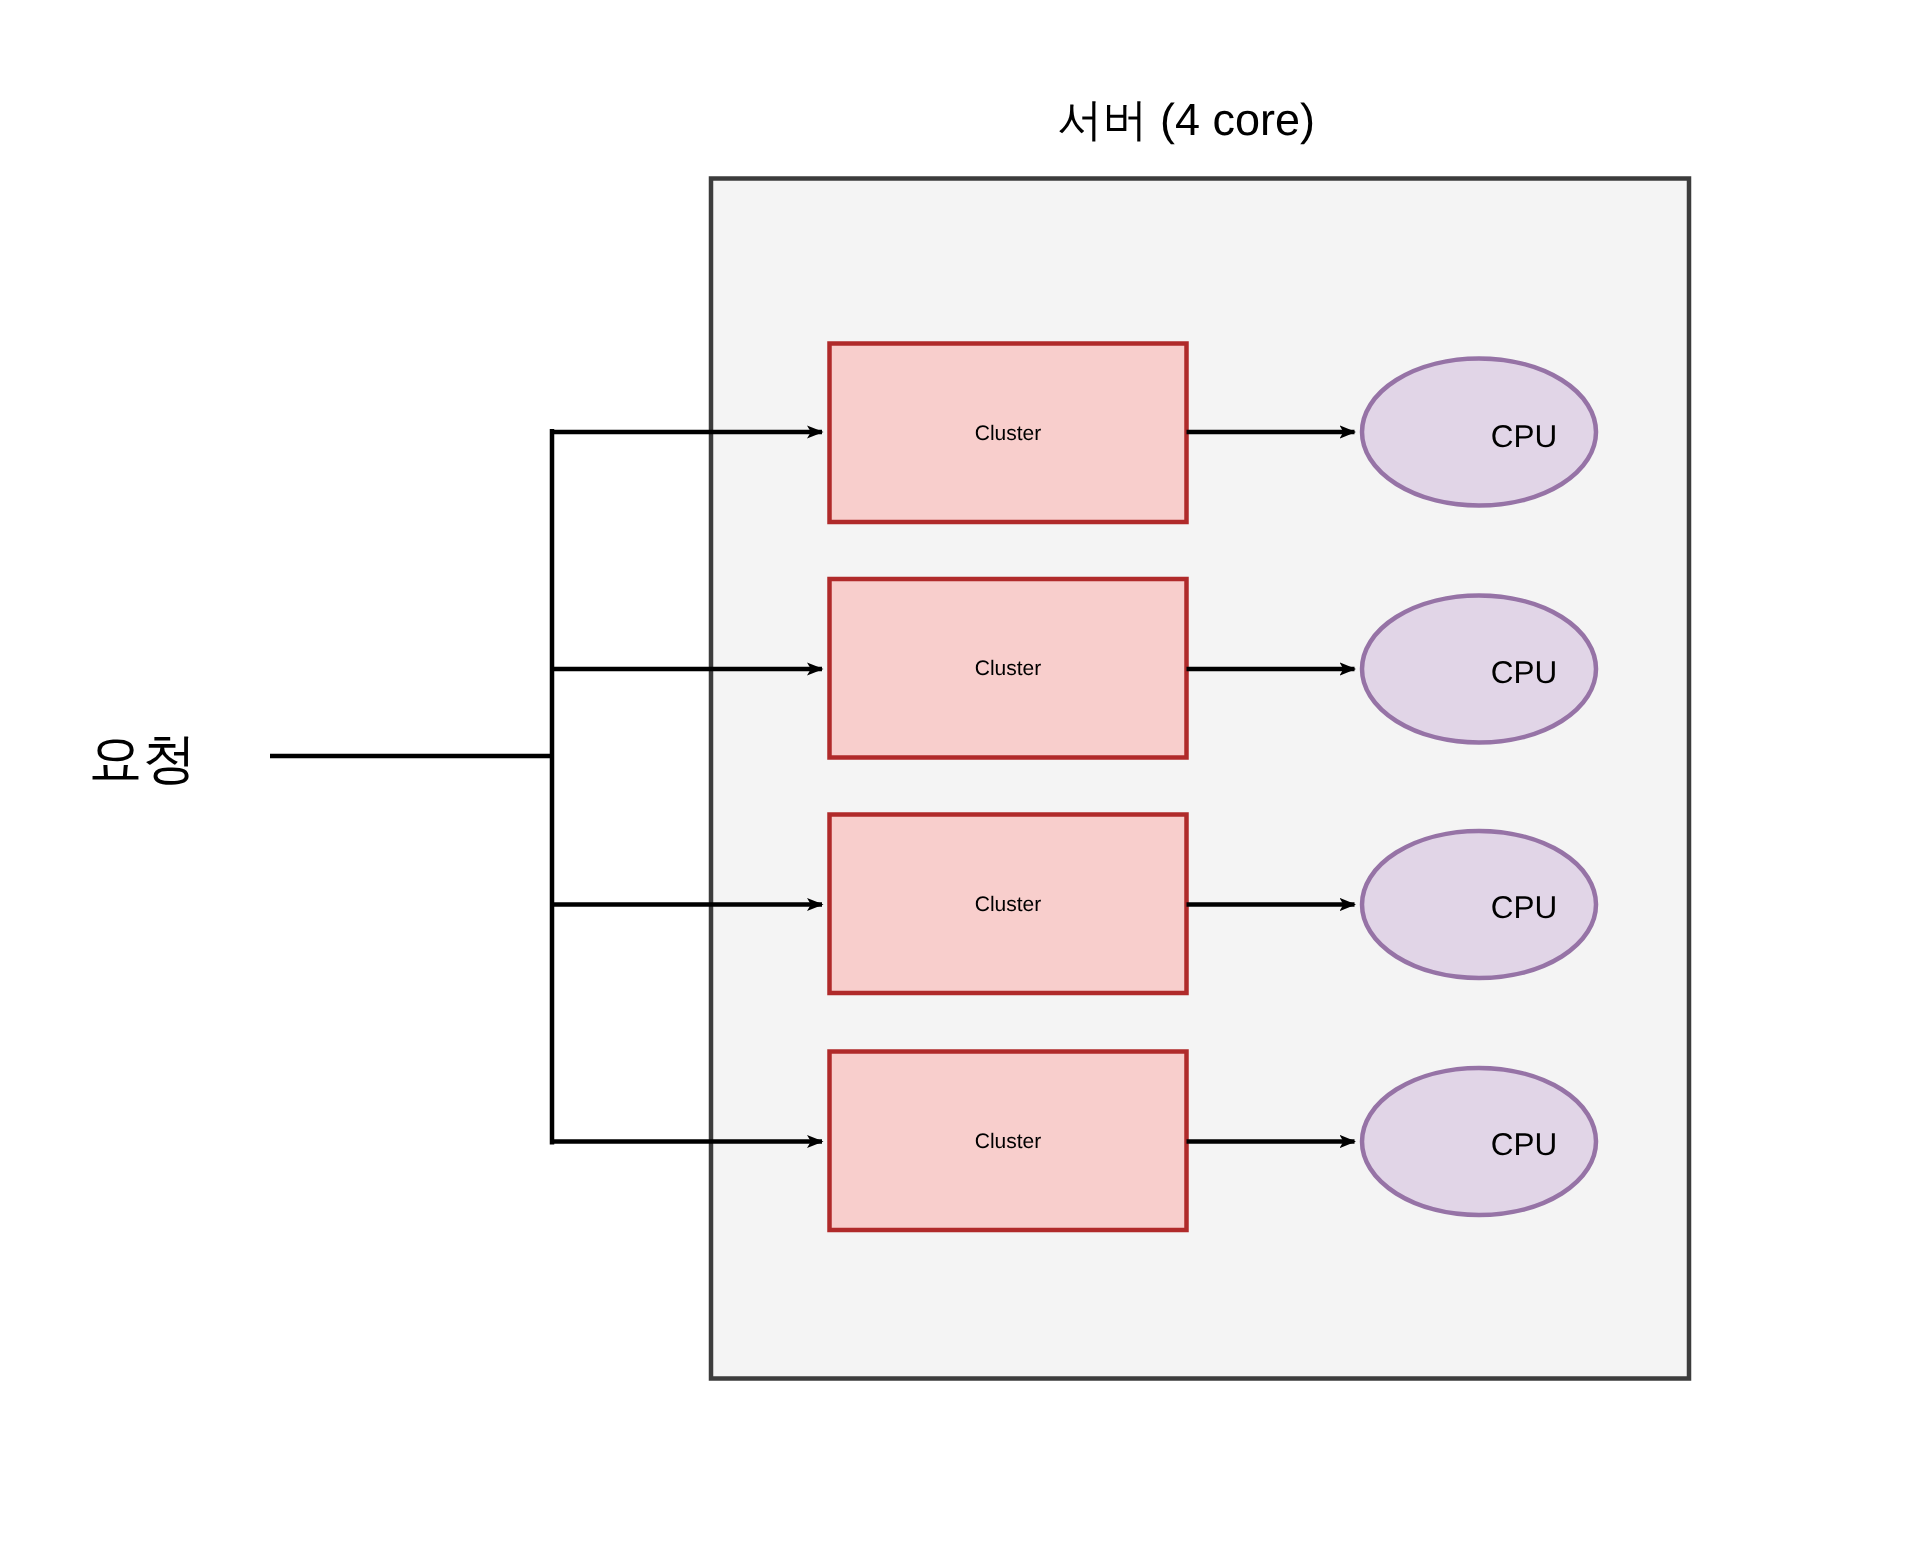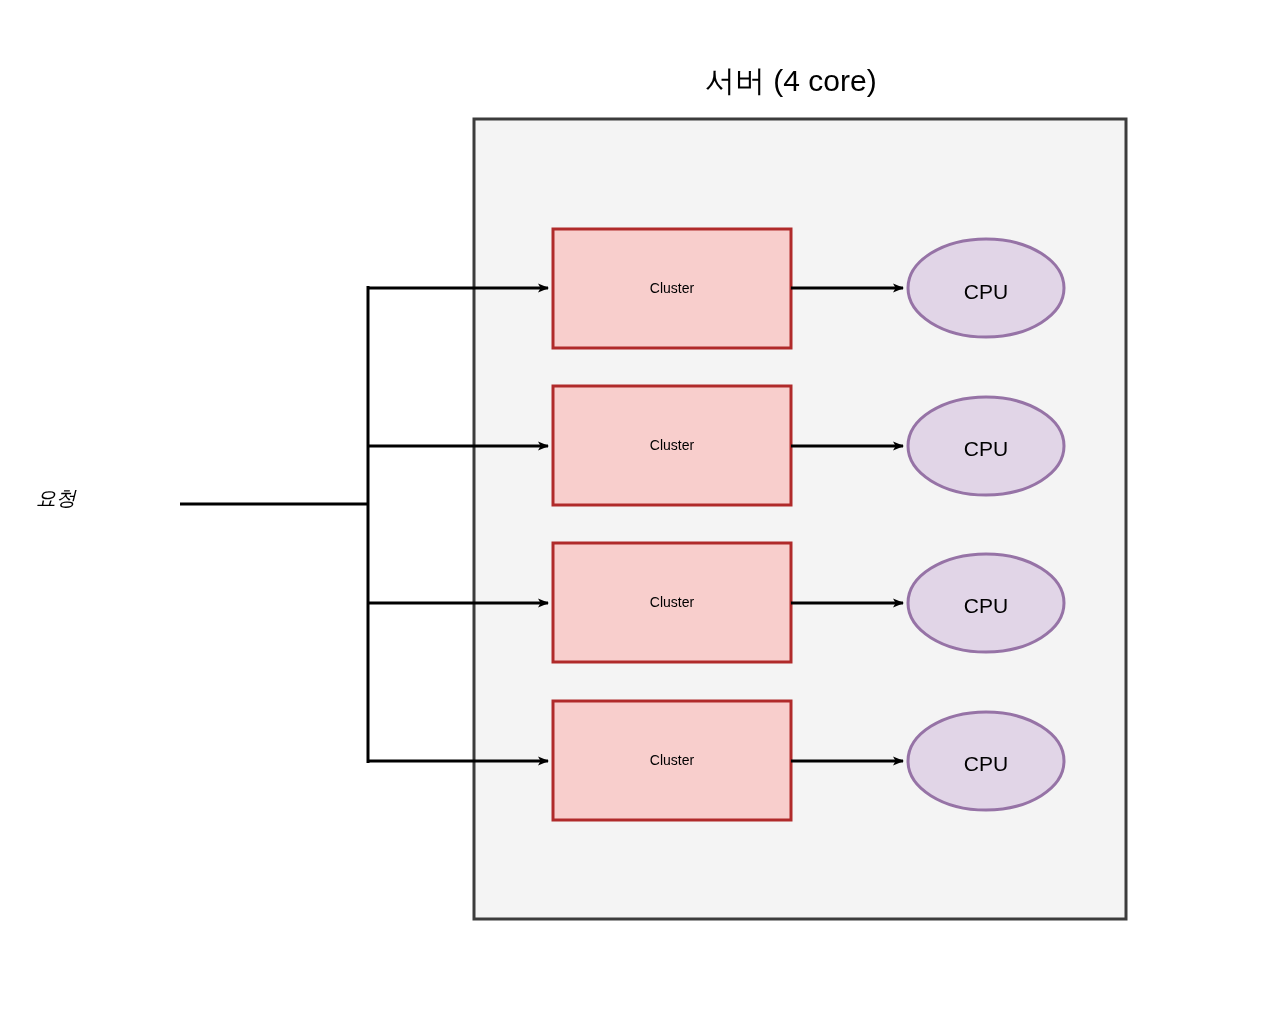--- a/index.html
+++ b/index.html
@@ -46,36 +46,36 @@
     font-size: 30px;
     left: 0;
     top: 66px;
     width: 1600px;
     text-align: left;
     padding-left: 705px;
     box-sizing: border-box;
   }
 
   .lbl-request {
-    font-size: 20px;
-    left: 36px;
+    font-size: 36px;
+    left: 59px;
     top: 488px;
-    font-style: italic;
   }
 
   .lbl-cluster {
     font-size: 14px;
     width: 238px;
     text-align: center;
   }
 
   .lbl-cpu {
     font-size: 21px;
     width: 156px;
     text-align: center;
+    margin-left: 30px;
   }
 </style>
 </head>
 <body>
 
 <div id="canvas">
 
   <svg class="diagram-svg" viewBox="0 0 1280 1033">
     <defs>
       <marker id="arrowhead" markerWidth="12" markerHeight="12" refX="10" refY="5" orient="auto" markerUnits="userSpaceOnUse">

